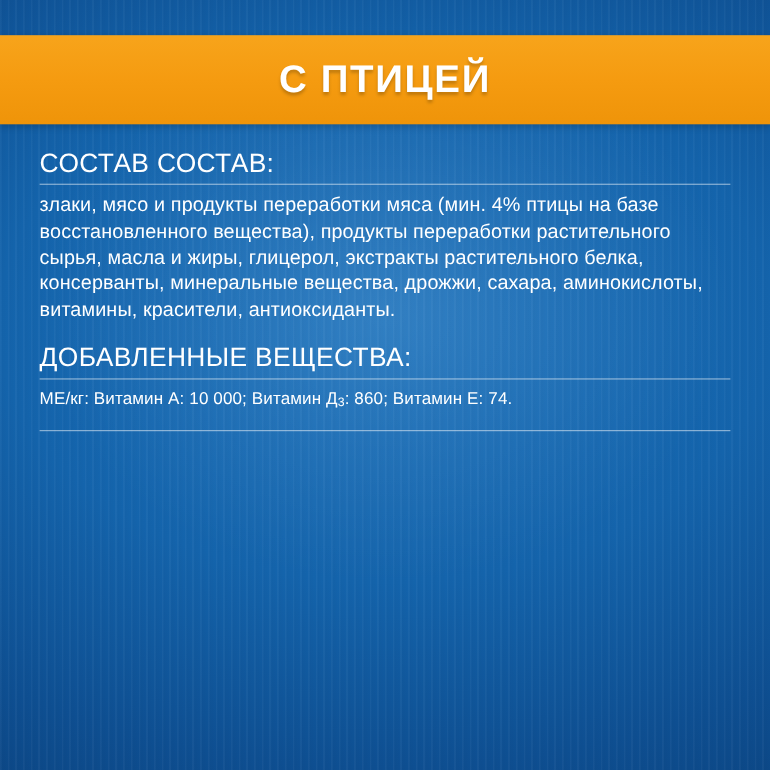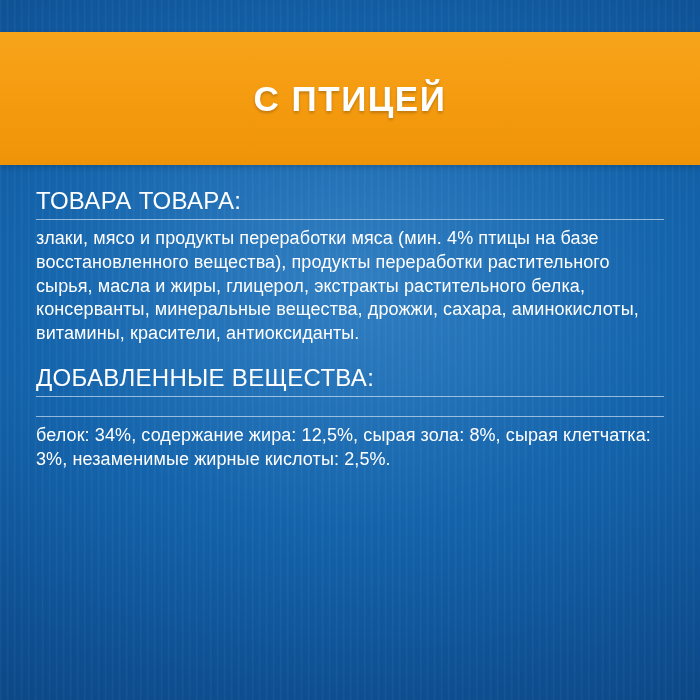--- a/index.html
+++ b/index.html
@@ -54,21 +54,21 @@
     color: #ffffff;
     font-size: 41px;
     font-weight: bold;
     letter-spacing: 0.5px;
     padding-top: 38px;
     text-shadow: 0 2px 4px rgba(0,0,0,0.25);
   }
 
   .flavor-band {
     margin-top: 32px;
-    height: 133px;
+    height: 81px;
     background: linear-gradient(180deg, #f7a41b 0%, #f59b10 50%, #ef9409 100%);
     display: flex;
     align-items: center;
     justify-content: center;
     box-shadow: 0 2px 6px rgba(0,0,0,0.18);
   }
   .flavor-band .flavor-text {
     color: #ffffff;
     font-size: 35px;
     font-weight: bold;
@@ -120,34 +120,34 @@
   <div class="content">
 
 
     <div class="flavor-band">
       <div class="flavor-text">С ПТИЦЕЙ</div>
     </div>
 
     <div class="sections">
 
       <div class="section">
-        <div class="section-heading">ТОВАРА ТОВАРА:</div>
+        <div class="section-heading">СОСТАВ СОСТАВ:</div>
         <div class="rule"></div>
         <div class="body-text">злаки, мясо и продукты переработки мяса (мин. 4% птицы на базе восстановленного вещества), продукты переработки растительного сырья, масла и жиры, глицерол, экстракты растительного белка, консерванты, минеральные вещества, дрожжи, сахара, аминокислоты, витамины, красители, антиоксиданты.</div>
       </div>
 
       <div class="gap-a"></div>
 
       <div class="section">
         <div class="section-heading">ДОБАВЛЕННЫЕ ВЕЩЕСТВА:</div>
         <div class="rule"></div>
+        <div class="body-text small"><span>МЕ/кг: Витамин А: 10 000; Витамин Д</span><sub>3</sub><span>: 860; Витамин Е: 74.</span></div>
       </div>
 
       <div class="gap-b"></div>
 
       <div class="section">
         <div class="rule"></div>
-        <div class="body-text">белок: 34%, содержание жира: 12,5%, сырая зола: 8%, сырая клетчатка: 3%, незаменимые жирные кислоты: 2,5%.</div>
       </div>
 
     </div>
   </div>
 </div>
 
 </body></html>

